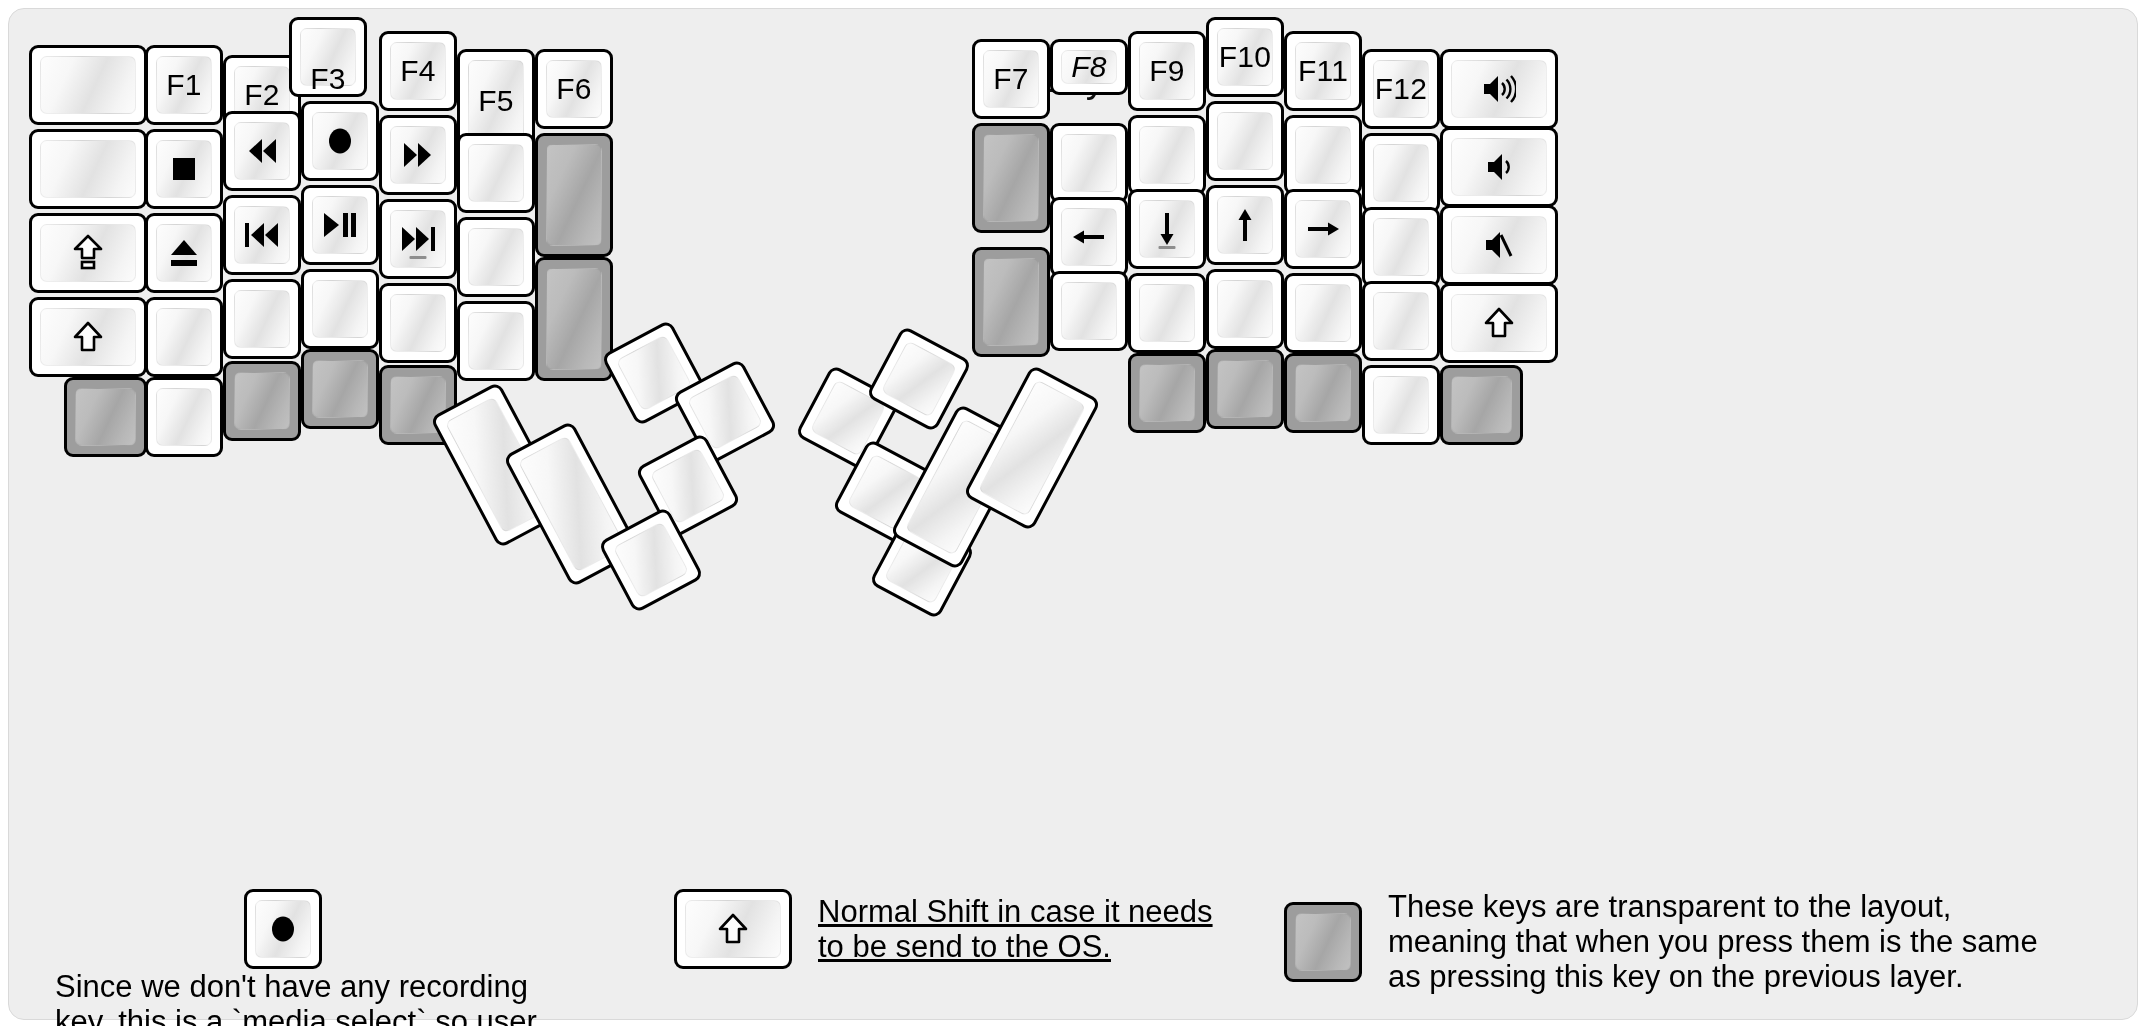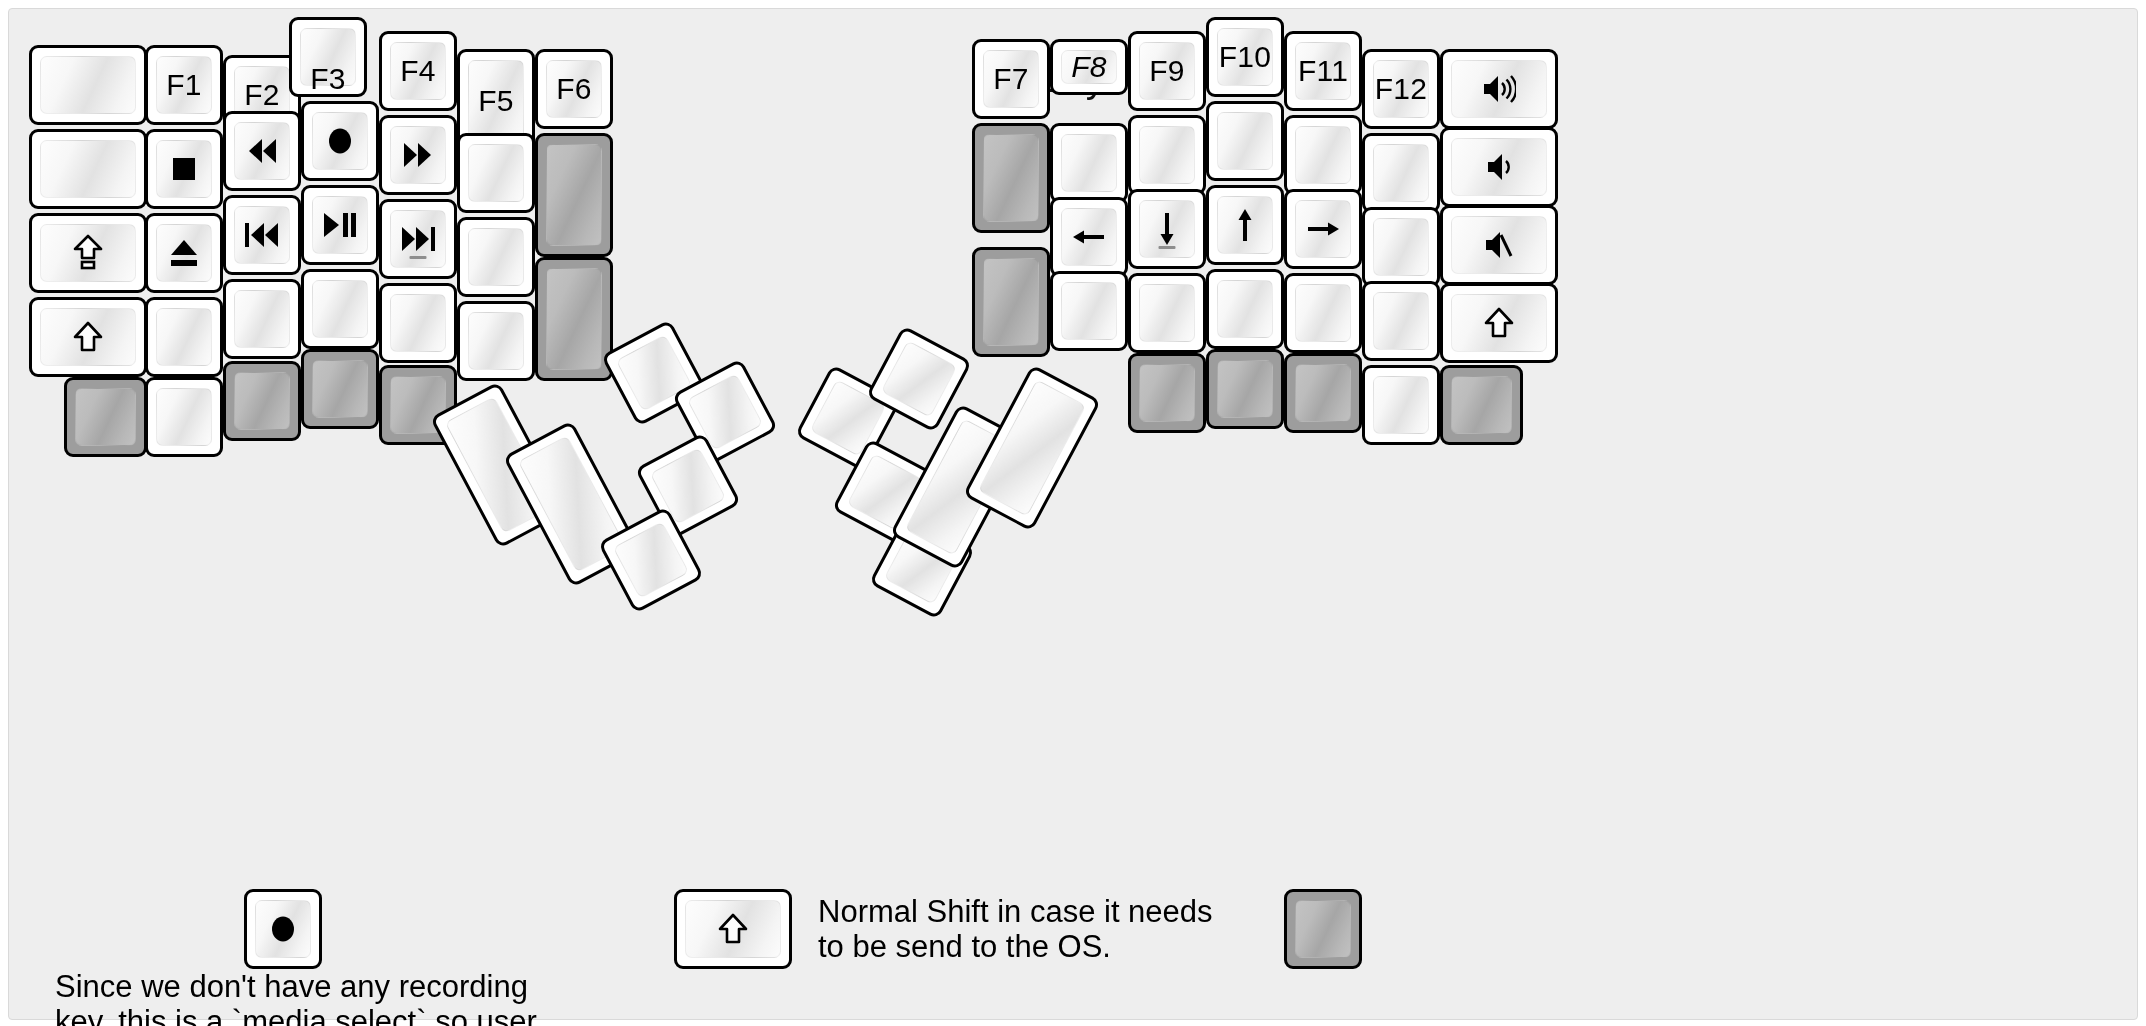--- a/index.html
+++ b/index.html
@@ -14,21 +14,21 @@
     height: 1026px;
     background: #ffffff;
     overflow: hidden;
   }
   #board {
     position: absolute;
     left: 8px; top: 8px;
     width: 2130px; height: 1012px;
     background: #eeeeee;
     border: 1px solid #d9d9d9;
-    border-radius: 4px;
+    border-radius: 16px;
   }
 
   
   .key {
     position: absolute;
     border: 3px solid #000000;
     border-radius: 9px;
     background: #ffffff;
     display: flex;
     align-items: center;
@@ -481,33 +481,36 @@
             <span class="glyph">
               <svg width="32" height="32" viewBox="0 0 32 32" xmlns="http://www.w3.org/2000/svg">
                 <ellipse cx="16" cy="16" rx="11" ry="12.5" fill="#000"></ellipse>
               </svg>
             </span>
           </div>
           <div class="legend-text">Since we don't have any recording
 key, this is a `media select` so user
 can map it to anything else.</div>
         </div>
-        <div class="legend-item" style="left: 665px; top: 880px;">
+        <div class="legend-item" style="left: 665px; top: 880px; text-decoration: underline;">
           <div class="legend-key" style="width: 118px; height: 80px;">
             <div class="cap"></div>
             <span class="glyph">
               <svg width="32" height="32" viewBox="0 0 32 32" xmlns="http://www.w3.org/2000/svg">
                 <path d="M16 2 L29 16 L22 16 L22 29 L10 29 L10 16 L3 16 Z" fill="#fcfcfc" stroke="#000" stroke-width="2.6" stroke-linejoin="round"></path>
               </svg>
             </span>
           </div>
           <div class="legend-text">Normal Shift in case it needs
 to be send to the OS.</div>
         </div>
         <div class="legend-item" style="left: 1275px; top: 880px;">
           <div class="legend-key trans" style="width: 78px; height: 80px;">
             <div class="cap"></div>
           </div>
+          <div class="legend-text">These keys are transparent to the layout,
+meaning that when you press them is the same
+as pressing this key on the previous layer.</div>
         </div>
       </div>
 
   </div>
 </div>
 
 </body></html>

